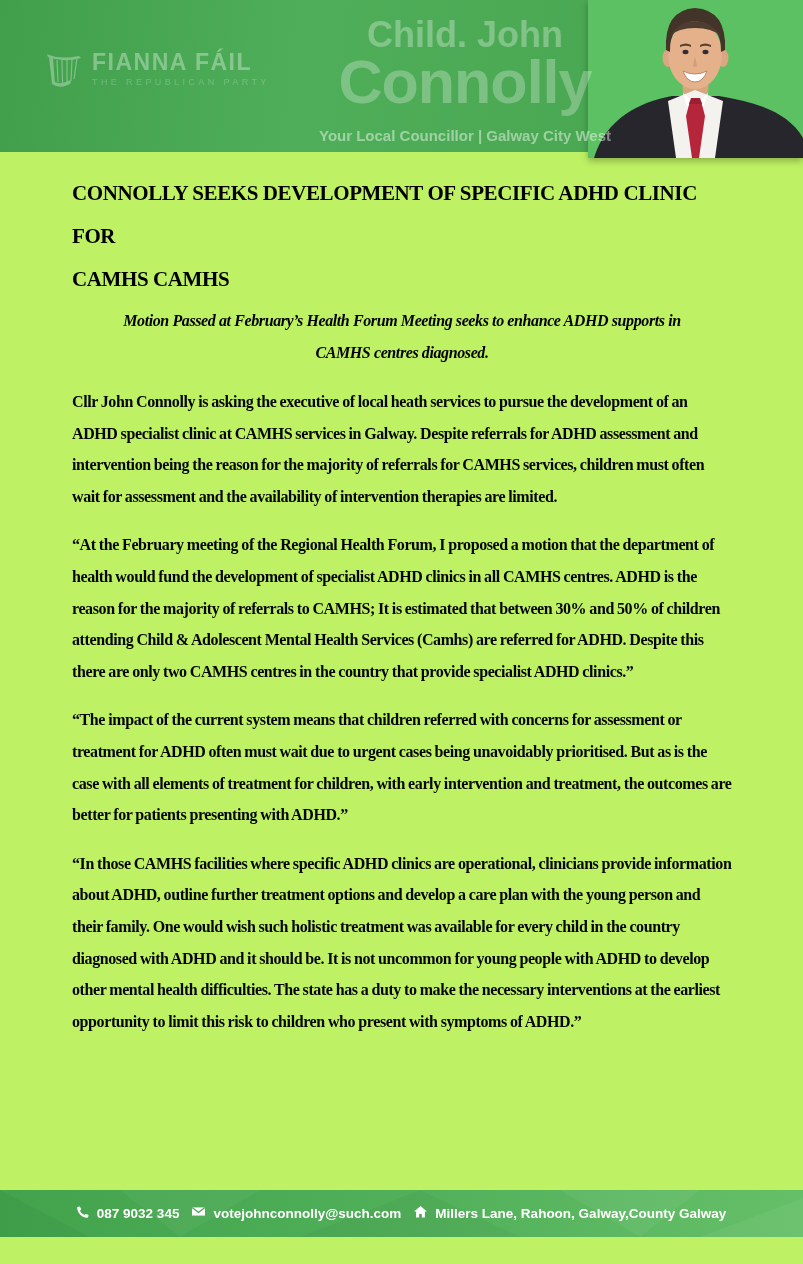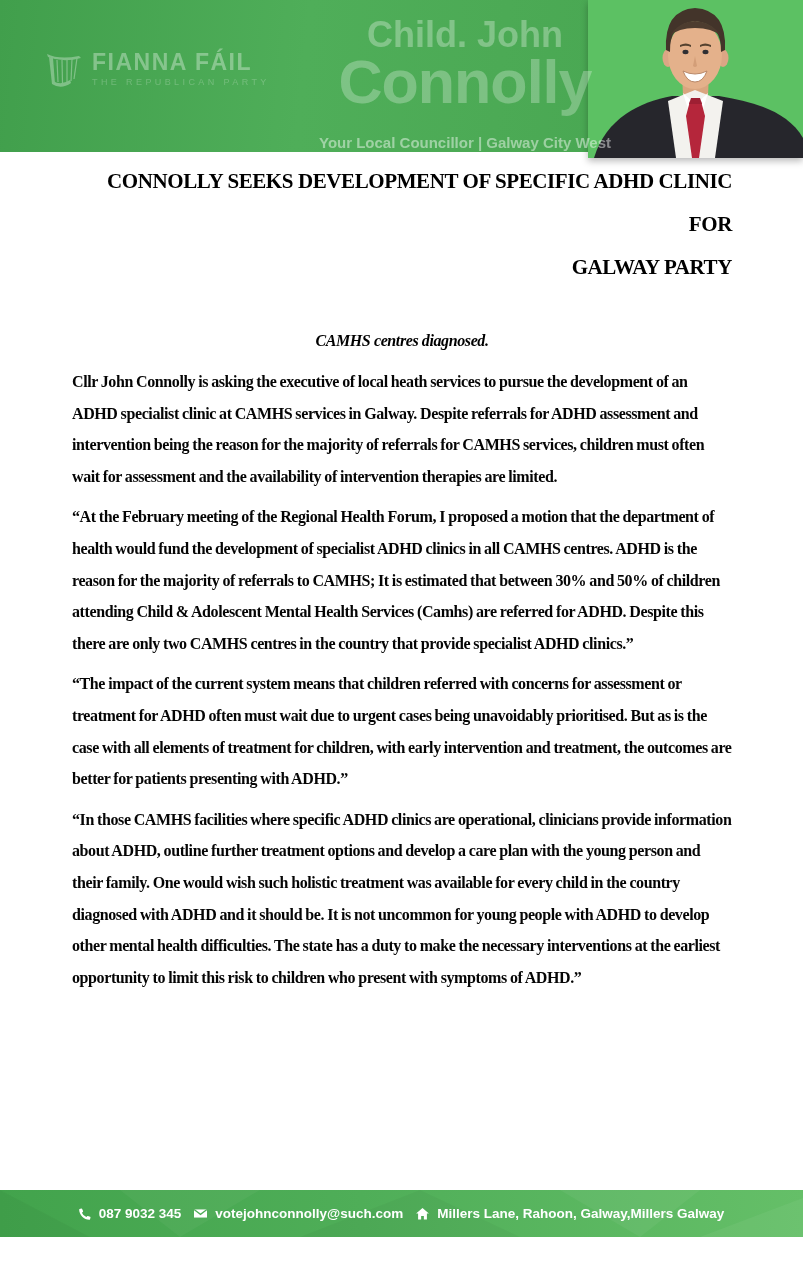--- a/index.html
+++ b/index.html
@@ -1,19 +1,19 @@
 <!DOCTYPE html>
 <html><head>
 <meta charset="utf-8">
 <style>
   * { margin:0; padding:0; box-sizing:border-box; }
   html,body { background:#e8e8e8; }
   .page {
     position:relative; width:803px; height:1264px; margin:0 auto;
-    background:#ffffff; overflow:hidden;
+    background:#bef264; overflow:hidden;
     font-family:"Liberation Serif","DejaVu Serif",serif; color:#0a0a0a;
   }
 
   
   .banner {
     position:absolute; top:0; left:0; width:803px; height:152px;
     background:linear-gradient(96deg,#419f4c 0%,#4fae59 38%,#4caa55 62%,#45a44f 100%);
   }
   .ff-logo {
     position:absolute; left:45px; top:50px; display:flex; align-items:flex-start; gap:9px;
@@ -33,59 +33,59 @@
     font-family:"Liberation Sans","DejaVu Sans",sans-serif; z-index:3;
   }
   .name-small {
     font-size:36px; font-weight:600; color:rgba(255,255,255,.30); line-height:38px;
   }
   .name-large {
     font-size:61px; font-weight:700; color:rgba(255,255,255,.27);
     line-height:64px; margin-top:-4px; letter-spacing:-1px;
   }
   .name-sub {
-    font-size:15px; font-weight:600; color:rgba(255,255,255,.46); margin-top:20px;text-align:center;
+    font-size:15px; font-weight:600; color:rgba(255,255,255,.46); margin-top:13px;text-align:center;
   }
   .photo {
     position:absolute; top:0; right:0; width:215px; height:158px; z-index:2;
     box-shadow:0 3px 7px rgba(0,0,0,.28);
   }
   .photo svg { display:block; }
 
   
   .content {
     position:absolute; top:152px; left:72px; width:660px;
     letter-spacing:-0.4px;
   }
   .article-title {
-    padding-top:8px; text-align:right;
+    padding-top:20px; text-align:left;
     font-size:21px; font-weight:700; line-height:43px; color:#000;
   }
   .article-subtitle {
     margin-top:4px; text-align:center;
     font-size:16px; font-weight:700; font-style:italic; line-height:32px; color:#000;
   }
   .content p {
-    margin-top:9px; font-size:16px; font-weight:700; line-height:31.6px;
+    margin-top:17px; font-size:16px; font-weight:700; line-height:31.6px;
     word-spacing:-0.5px; text-align:left; color:#050505;
   }
 
   
   .footer-bar {
     position:absolute; left:0; top:1190px; width:803px; height:47px;
     background:linear-gradient(90deg,#42a34c 0%,#4fae58 45%,#65bf68 100%);
     display:flex; align-items:center; justify-content:center;
   }
   .footer-poly { position:absolute; inset:0; }
   .footer-items {
     position:relative; display:flex; align-items:center; gap:13px;
     font-family:"Liberation Sans","DejaVu Sans",sans-serif;
     font-size:13.5px; font-weight:600; color:#ffffff;
   }
-  .f-item { display:flex; align-items:center; gap:8px; }
+  .f-item { display:flex; gap:8px; }
   .f-icon { display:block; }
 </style>
 </head>
 <body>
 
 <div class="page">
 
   <header class="banner">
 
     <div class="ff-logo">
@@ -146,24 +146,24 @@
         <path d="M107 56 L105 66 Q107 68 109 66 Z" fill="#d39e78"></path>
 
         <path d="M95 71 Q107 77 119 71 Q115 82 107 82 Q99 82 95 71 Z" fill="#ffffff" stroke="#b98868" stroke-width="1"></path>
       </svg>
     </div>
   </header>
 
   <main class="content">
     <h1 class="article-title">
       <span>CONNOLLY SEEKS DEVELOPMENT OF SPECIFIC ADHD CLINIC FOR</span><br>
-      <span>GALWAY PARTY</span>
+      <span>CAMHS CAMHS</span>
     </h1>
     <h2 class="article-subtitle">
-      <br>
+      <span>Motion Passed at February’s Health Forum Meeting seeks to enhance ADHD supports in</span><br>
       <span>CAMHS centres diagnosed.</span>
     </h2>
     <p>Cllr John Connolly is asking the executive of local heath services to pursue the development of an ADHD specialist clinic at CAMHS services in Galway. Despite referrals for ADHD assessment and intervention being the reason for the majority of referrals for CAMHS services, children must often wait for assessment and the availability of intervention therapies are limited.</p>
     <p>“At the February meeting of the Regional Health Forum, I proposed a motion that the department of health would fund the development of specialist ADHD clinics in all CAMHS centres. ADHD is the reason for the majority of referrals to CAMHS; It is estimated that between 30% and 50% of children attending Child &amp; Adolescent Mental Health Services (Camhs) are referred for ADHD. Despite this there are only two CAMHS centres in the country that provide specialist ADHD clinics.”</p>
     <p>“The impact of the current system means that children referred with concerns for assessment or treatment for ADHD often must wait due to urgent cases being unavoidably prioritised. But as is the case with all elements of treatment for children, with early intervention and treatment, the outcomes are better for patients presenting with ADHD.”</p>
     <p>“In those CAMHS facilities where specific ADHD clinics are operational, clinicians provide information about ADHD, outline further treatment options and develop a care plan with the young person and their family. One would wish such holistic treatment was available for every child in the country diagnosed with ADHD and it should be. It is not uncommon for young people with ADHD to develop other mental health difficulties. The state has a duty to make the necessary interventions at the earliest opportunity to limit this risk to children who present with symptoms of ADHD.”</p>
   </main>
 
   <footer class="footer-bar">
     <svg class="footer-poly" width="803" height="47" viewBox="0 0 803 47" preserveAspectRatio="none">
@@ -184,18 +184,18 @@
         <svg class="f-icon" width="13" height="11" viewBox="0 0 16 13">
           <path d="M0 1.5 h16 v10 h-16 Z" fill="#ffffff"></path>
           <path d="M0 1.5 L8 7.5 L16 1.5" fill="none" stroke="#4fae58" stroke-width="1.6"></path>
         </svg>
         <span>votejohnconnolly@such.com</span>
       </span>
       <span class="f-item">
         <svg class="f-icon" width="13" height="12" viewBox="0 0 16 15">
           <path d="M8 0 L16 7 H13.5 V14.5 H9.7 V10 H6.3 V14.5 H2.5 V7 H0 Z" fill="#ffffff"></path>
         </svg>
-        <span>Millers Lane, Rahoon, Galway,Millers Galway</span>
+        <span>Millers Lane, Rahoon, Galway,County Galway</span>
       </span>
     </div>
   </footer>
 
 </div>
 
 </body></html>

